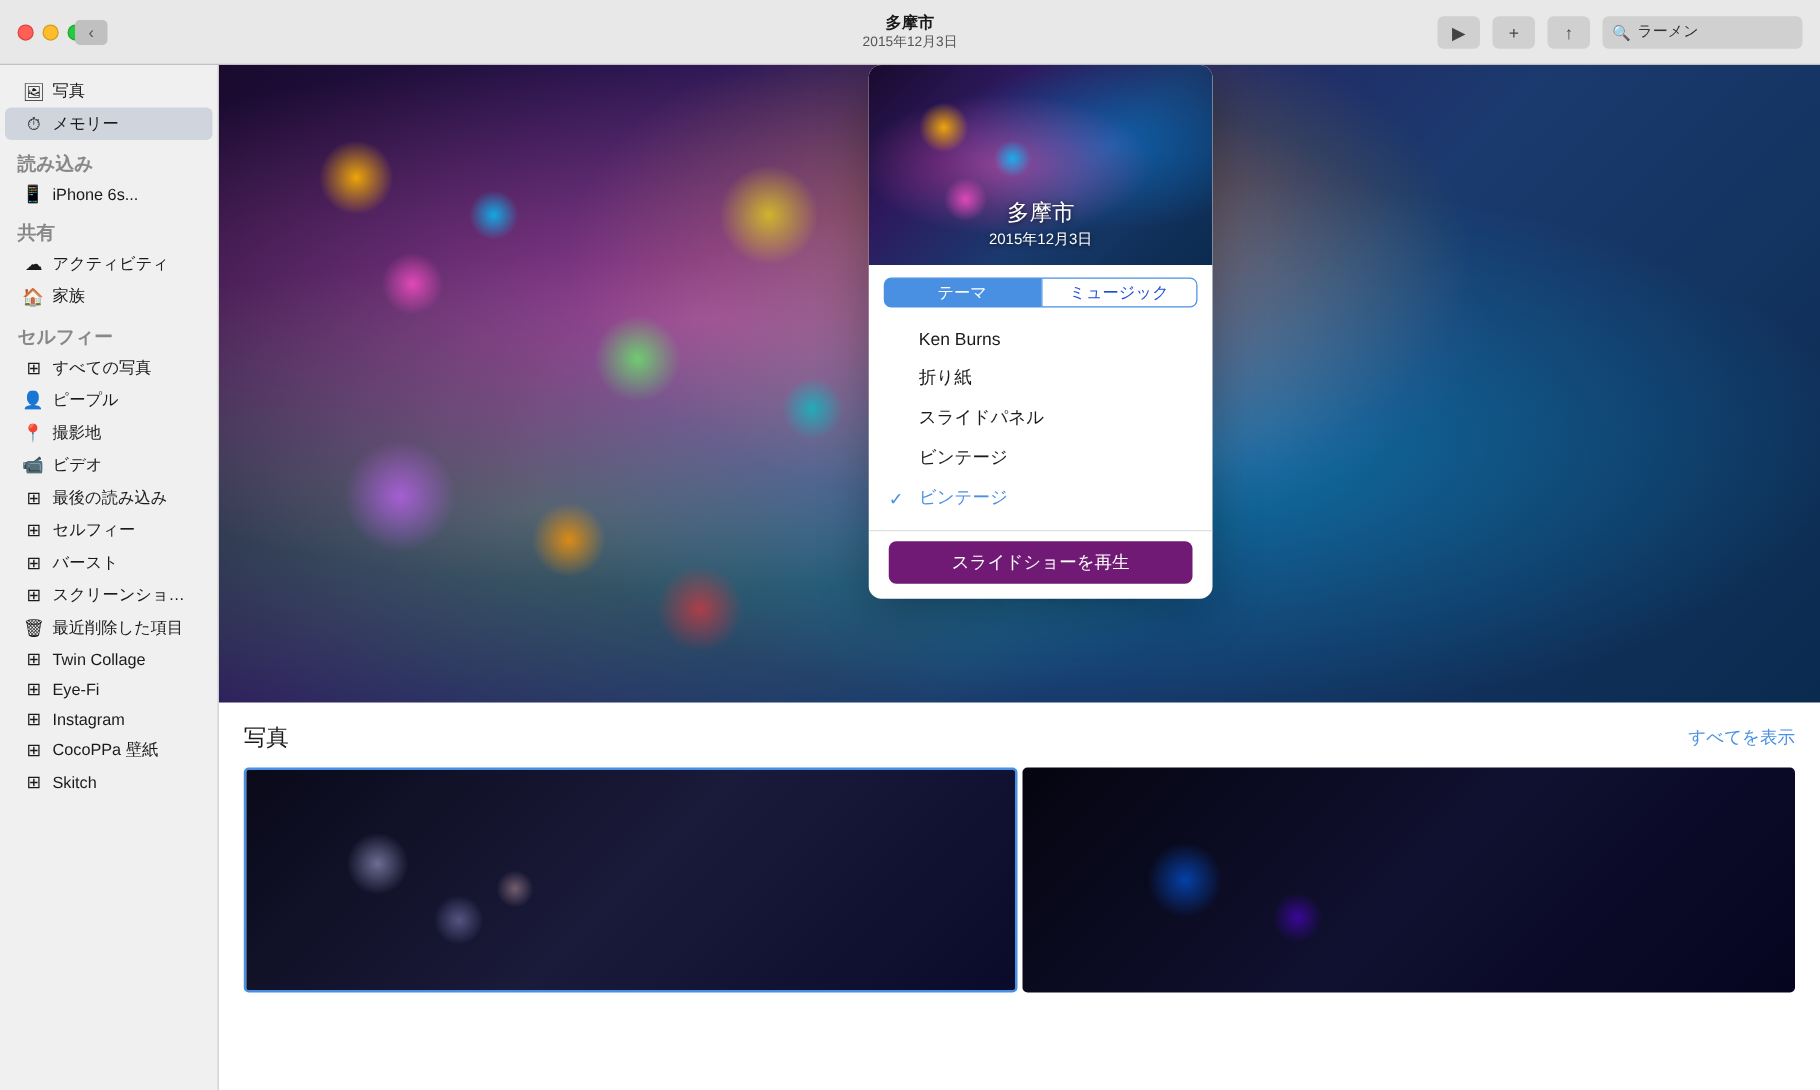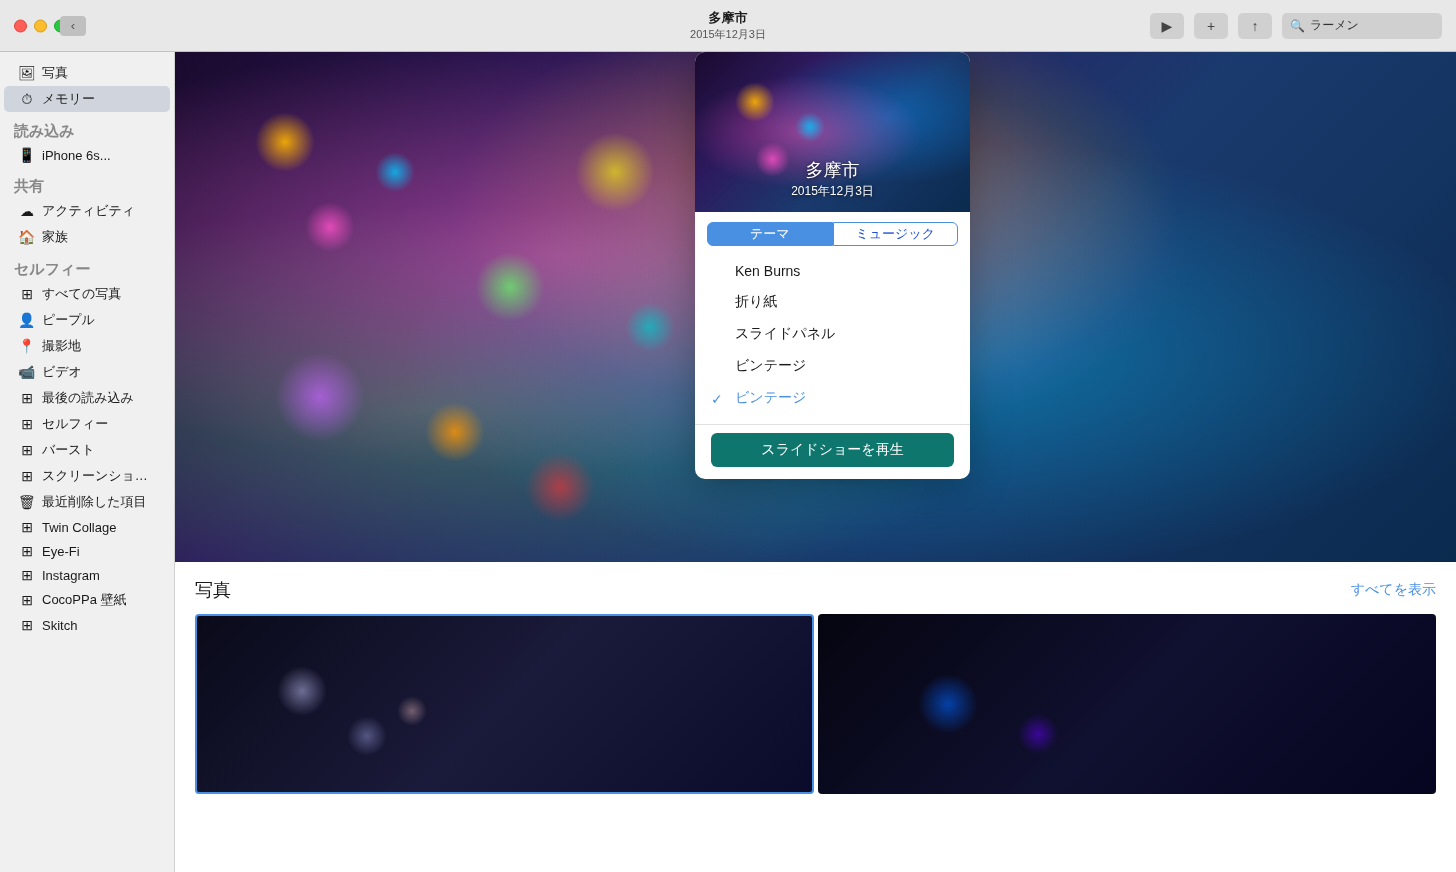--- a/index.html
+++ b/index.html
@@ -292,21 +292,21 @@
       color: #4a90e2;
       font-size: 14px;
     }
     .popover-footer {
       padding: 8px 16px 12px;
       border-top: 1px solid #e0e0e0;
     }
     .slideshow-btn {
       width: 100%;
       height: 34px;
-      background: #0f766e;
+      background: #701a75;
       color: white;
       border: none;
       border-radius: 6px;
       font-size: 14px;
       cursor: pointer;
       font-family: inherit;
     }
 
     
     .photos-section {

